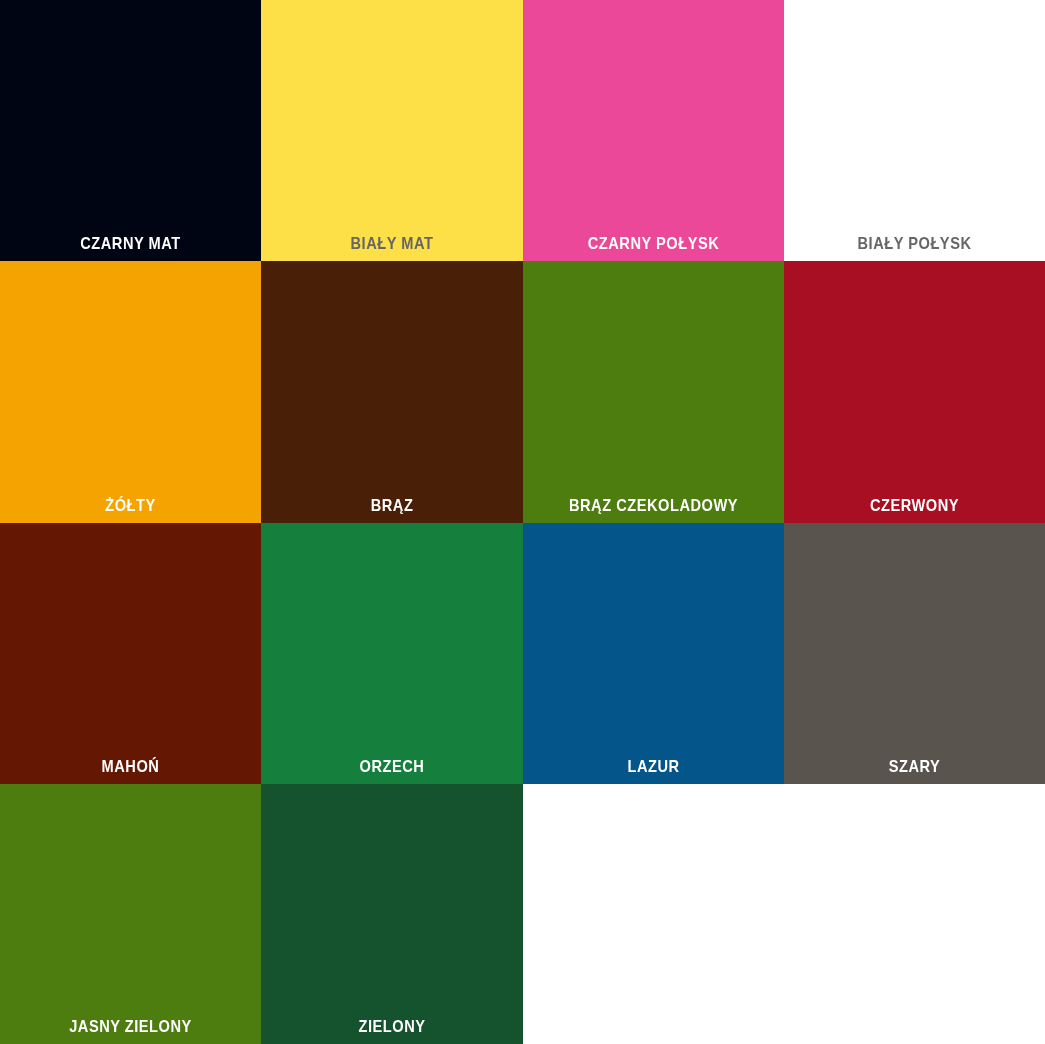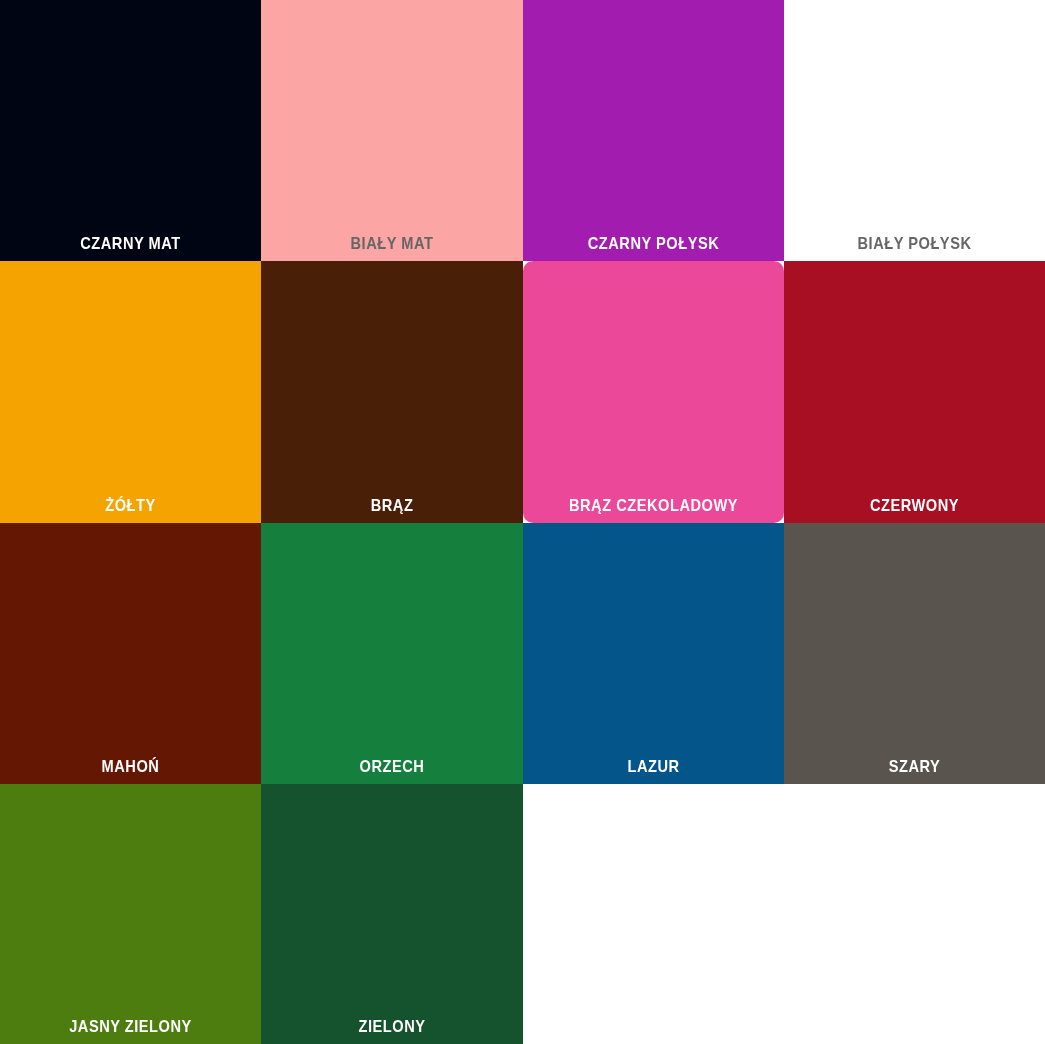--- a/index.html
+++ b/index.html
@@ -43,36 +43,36 @@
     -webkit-font-smoothing: antialiased;
   }
 </style>
 </head>
 <body>
 
 <div id="palette-grid">
     <div class="swatch" style="background: rgb(0, 5, 20);">
       <span class="swatch-label" style="color: rgb(255, 255, 255);">CZARNY MAT</span>
     </div>
-    <div class="swatch" style="background: #fca5a5;">
+    <div class="swatch" style="background: #fde047;">
       <span class="swatch-label" style="color: rgb(102, 102, 102);">BIAŁY MAT</span>
     </div>
-    <div class="swatch" style="background: #a21caf;">
+    <div class="swatch" style="background: #ec4899;">
       <span class="swatch-label" style="color: rgb(255, 255, 255);">CZARNY POŁYSK</span>
     </div>
     <div class="swatch" style="background: rgb(255, 255, 255); text-decoration: underline;">
       <span class="swatch-label" style="color: rgb(102, 102, 102);">BIAŁY POŁYSK</span>
     </div>
     <div class="swatch" style="background: rgb(244, 163, 0);">
       <span class="swatch-label" style="color: rgb(255, 255, 255);">ŻÓŁTY</span>
     </div>
     <div class="swatch" style="background: rgb(74, 31, 7);">
       <span class="swatch-label" style="color: rgb(255, 255, 255);">BRĄZ</span>
     </div>
-    <div class="swatch" style="background: #ec4899; border-radius: 10px;">
+    <div class="swatch" style="background: #4d7c0f;">
       <span class="swatch-label" style="color: rgb(255, 255, 255);">BRĄZ CZEKOLADOWY</span>
     </div>
     <div class="swatch" style="background: rgb(169, 15, 34);">
       <span class="swatch-label" style="color: rgb(255, 255, 255);">CZERWONY</span>
     </div>
     <div class="swatch" style="background: rgb(100, 23, 3);">
       <span class="swatch-label" style="color: rgb(255, 255, 255);">MAHOŃ</span>
     </div>
     <div class="swatch" style="background: #15803d;">
       <span class="swatch-label" style="color: rgb(255, 255, 255);">ORZECH</span>

